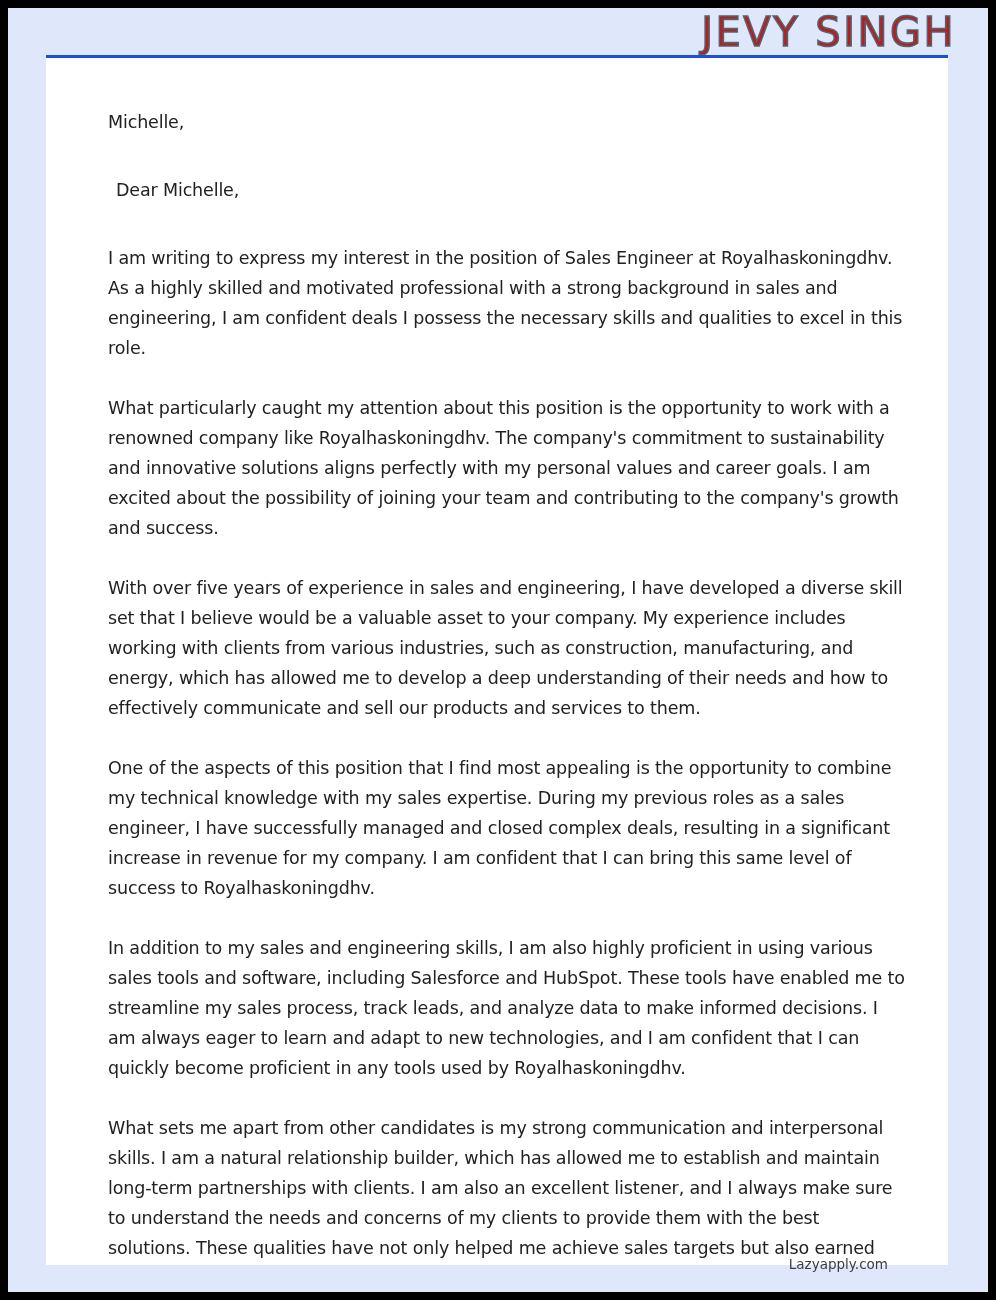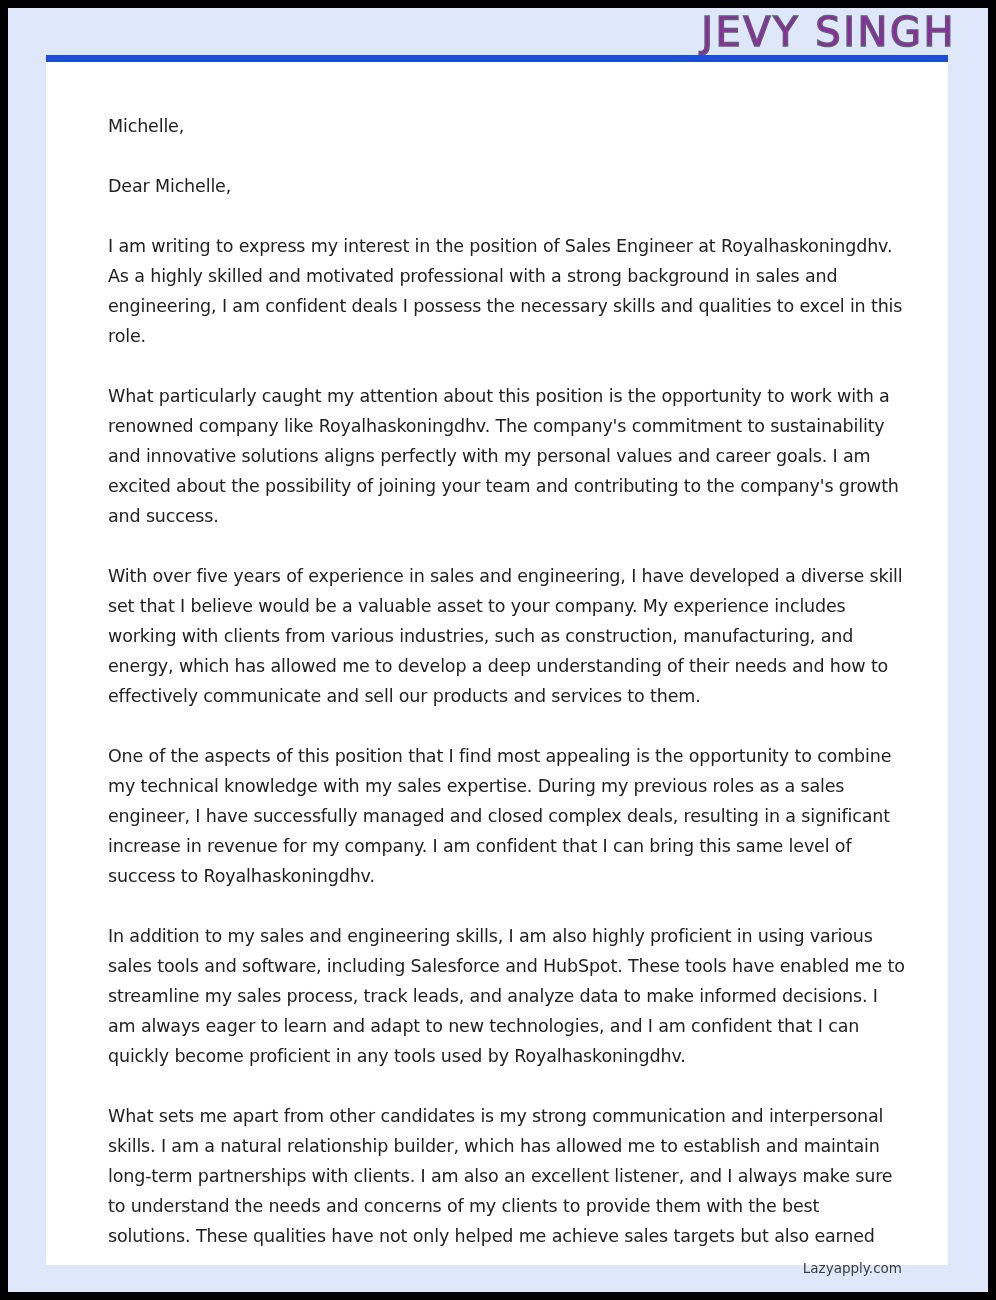--- a/index.html
+++ b/index.html
@@ -44,35 +44,35 @@
 
   #name-heading {
     position: absolute;
     right: 32px;
     top: 2px;
     font-family: "DejaVu Sans", sans-serif;
     font-size: 40px;
     font-weight: 400;
     letter-spacing: 2.5px;
     line-height: 44px;
-    color: #a21caf;
+    color: #b91c1c;
     -webkit-text-stroke: 1.6px #59616e;
     text-shadow: 1px 1px 0 rgba(255,255,255,0.55);
     white-space: nowrap;
   }
 
   
   #page {
     position: absolute;
     left: 38px;
     top: 47px;
     width: 902px;
     height: 1210px;
     background: #ffffff;
-    border-top: 7px solid #1d4ed8;
+    border-top: 3px solid #1d4ed8;
     box-sizing: border-box;
     overflow: visible;
   }
 
   #letter-body {
     position: absolute;
     left: 0;
     top: 7px;
     width: 902px;
     padding: 0 42px 0 62px;
@@ -87,34 +87,34 @@
   .addr-block {
     margin: 0;
     padding-top: 42px;
   }
   .addr-line {
     display: block;
     white-space: nowrap;
   }
 
   .salutation {
-    margin: 0;
+    margin: 8px;
     padding-top: 30px;
   }
 
   .para {
     margin: 0;
     padding-top: 30px;
     text-align: left;
   }
 
   
   #watermark {
     position: absolute;
-    right: 46px;
+    right: 60px;
     top: 1198px;
     font-family: "DejaVu Sans", sans-serif;
     font-size: 13.5px;
     line-height: 16px;
     color: #3d3d3d;
     white-space: nowrap;
     margin-left: 27px;
   }
 </style>
 </head>

